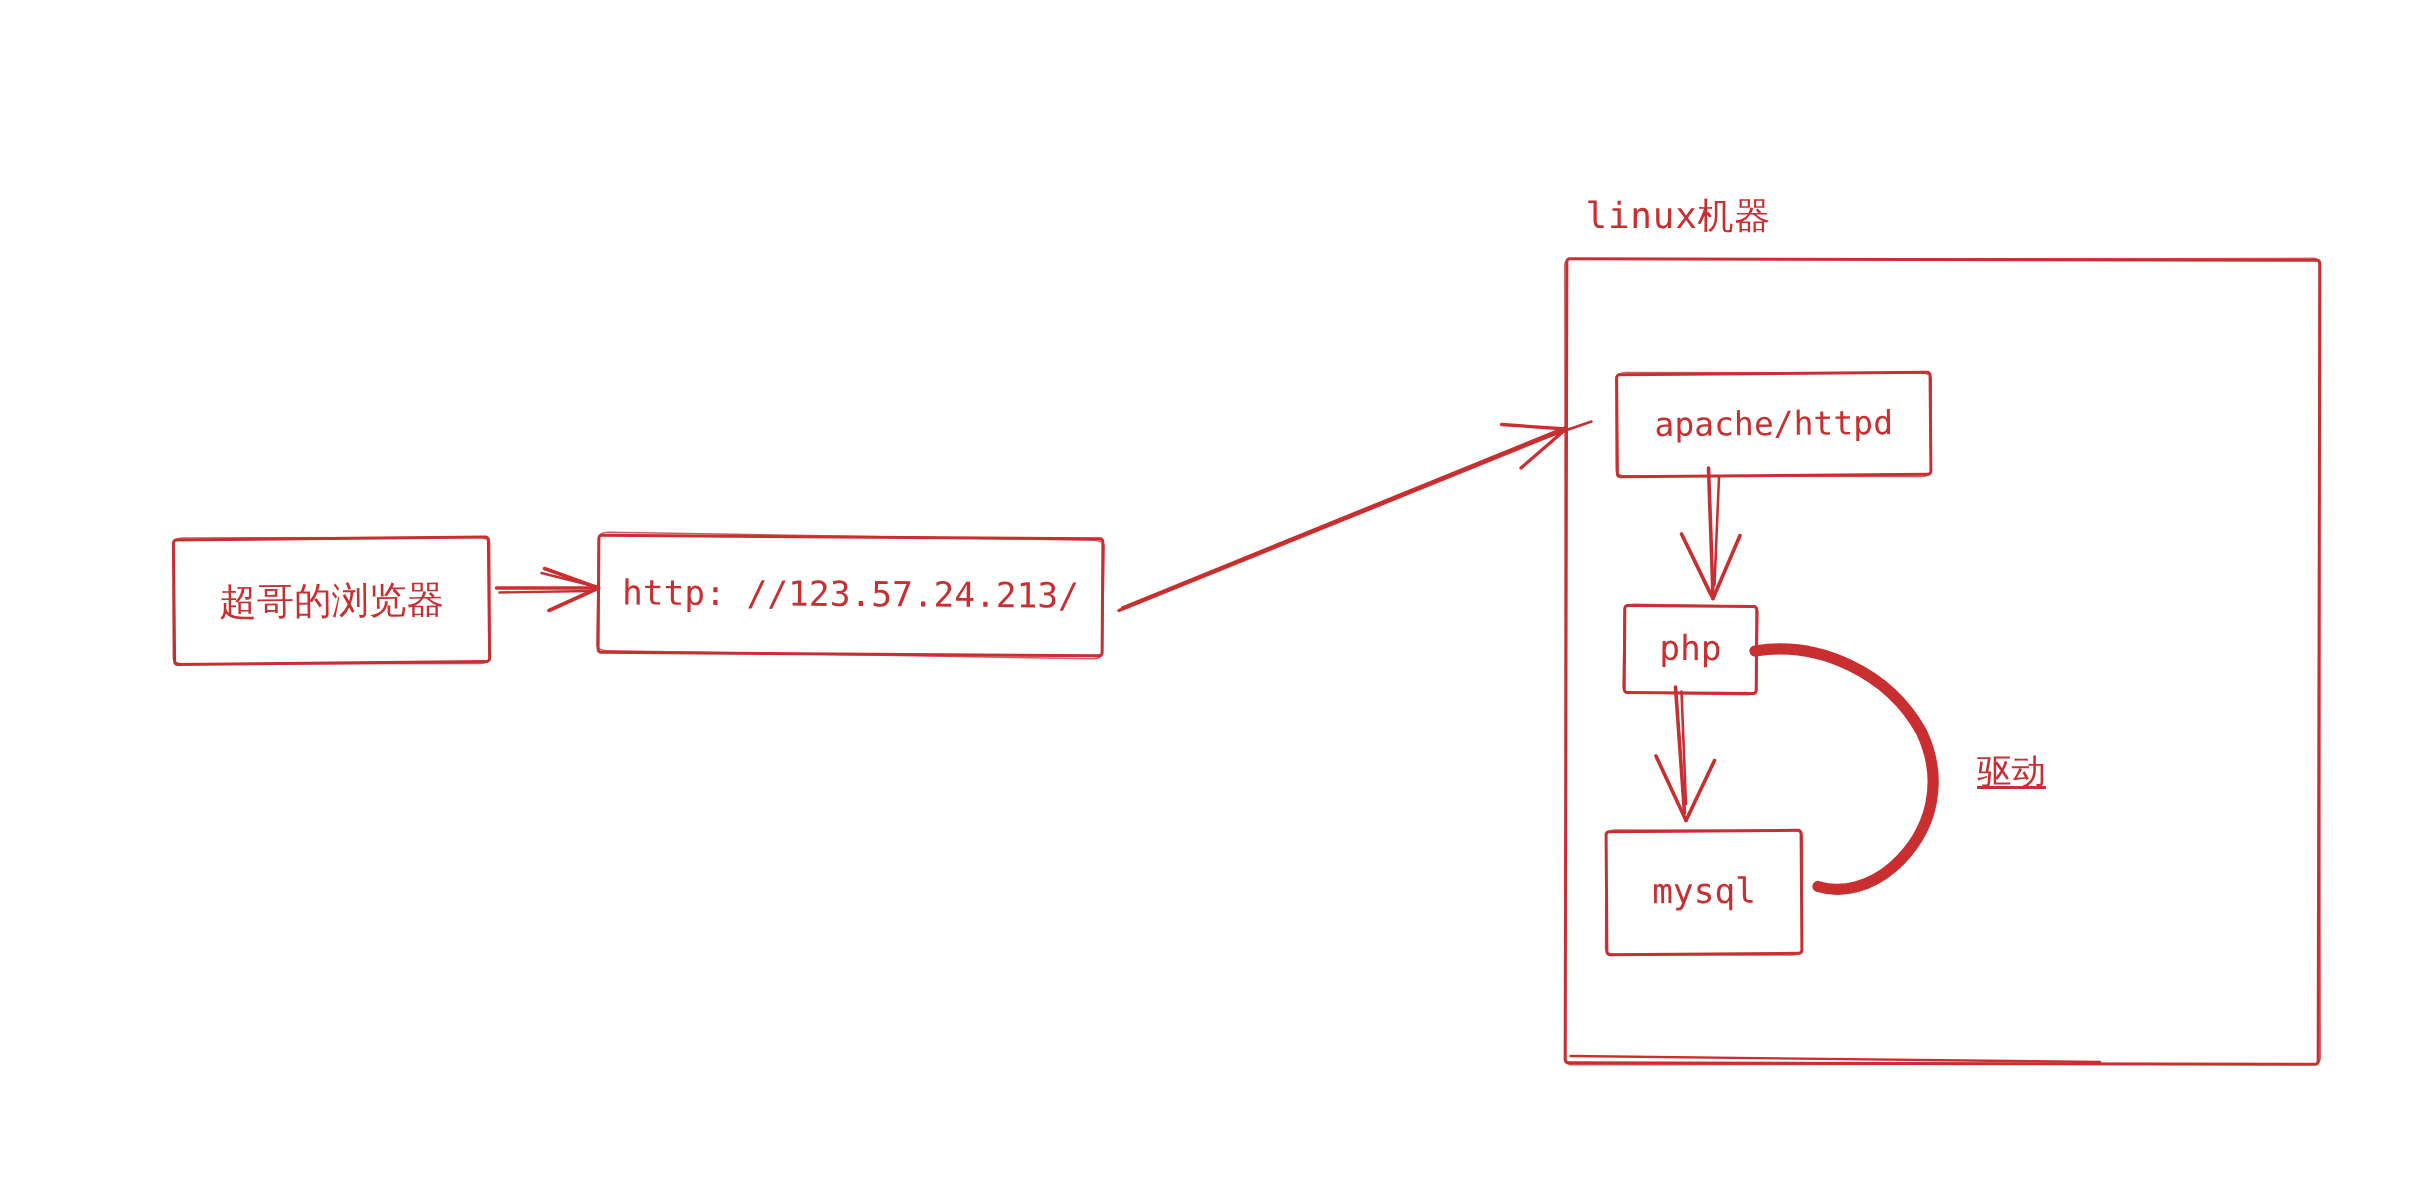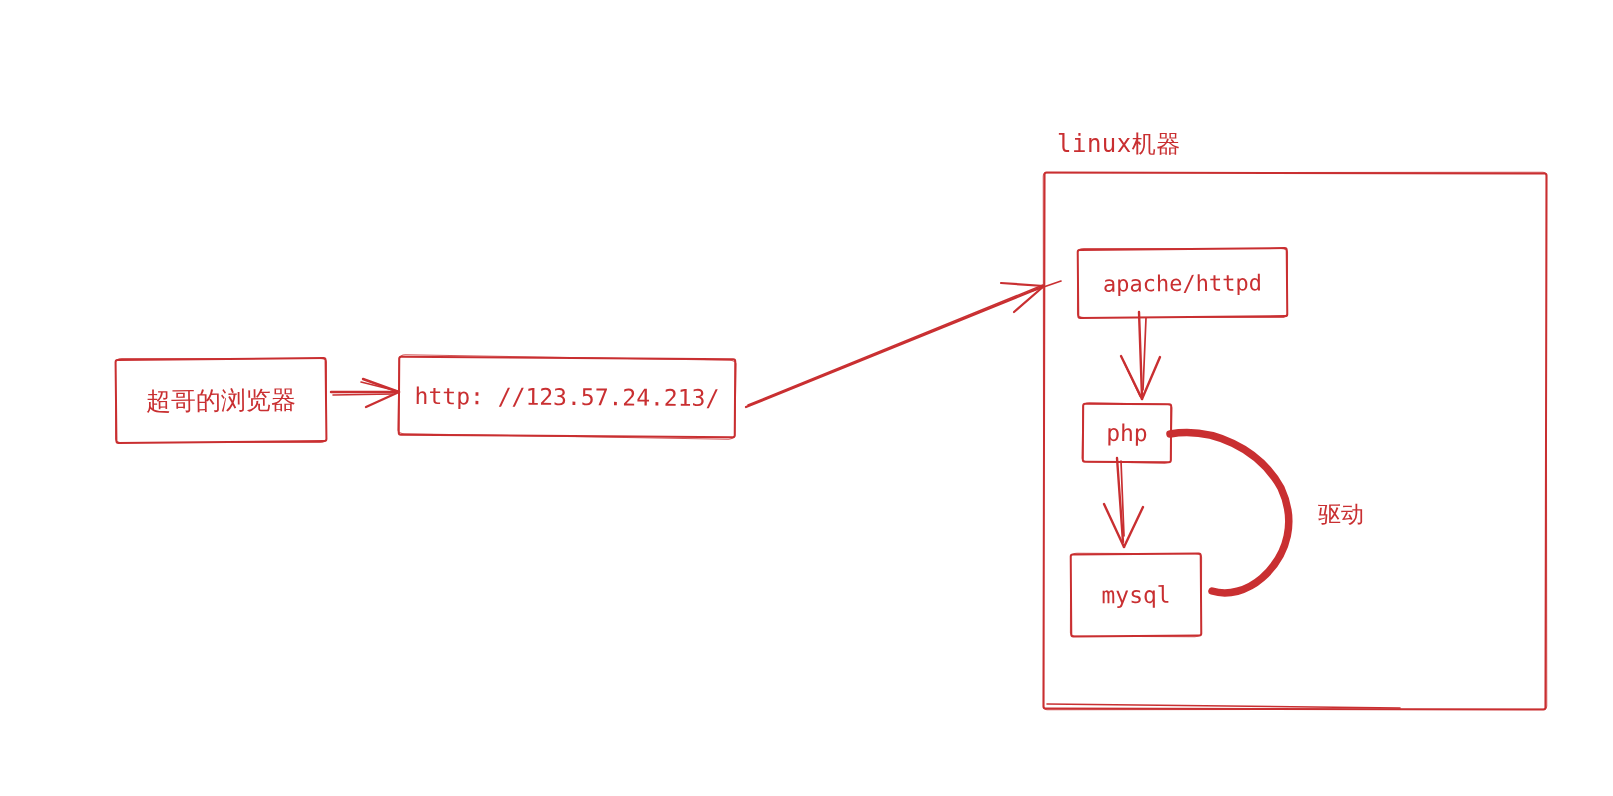--- a/index.html
+++ b/index.html
@@ -47,21 +47,21 @@
   }
   #apache-box{left:1077px;top:248px;width:211px;height:70px;transform:rotate(-0.5deg);font-size:22px;}
   #php-box{left:1082px;top:403px;width:90px;height:60px;transform:rotate(0.4deg);font-size:23px;}
   #mysql-box{left:1070px;top:553px;width:132px;height:84px;transform:rotate(-0.4deg);font-size:23px;}
 
   #connect-label{
     position:absolute;left:1318px;top:498px;
     font-size:23px;line-height:32px;
     white-space:nowrap;
   }
-  #connect-label .l2{font-size:23px;}
+  #connect-label .l2{font-size:23px;text-decoration:underline;}
 </style>
 </head>
 <body>
 
 <div id="canvas">
 
   <svg class="edges-layer" width="1613" height="796" viewBox="0 0 1613 796" stroke="#c92f31" fill="none" stroke-linecap="round" stroke-linejoin="round">
 
     <g stroke-width="2.4">
       <path d="M331,392 L397,392"></path>

